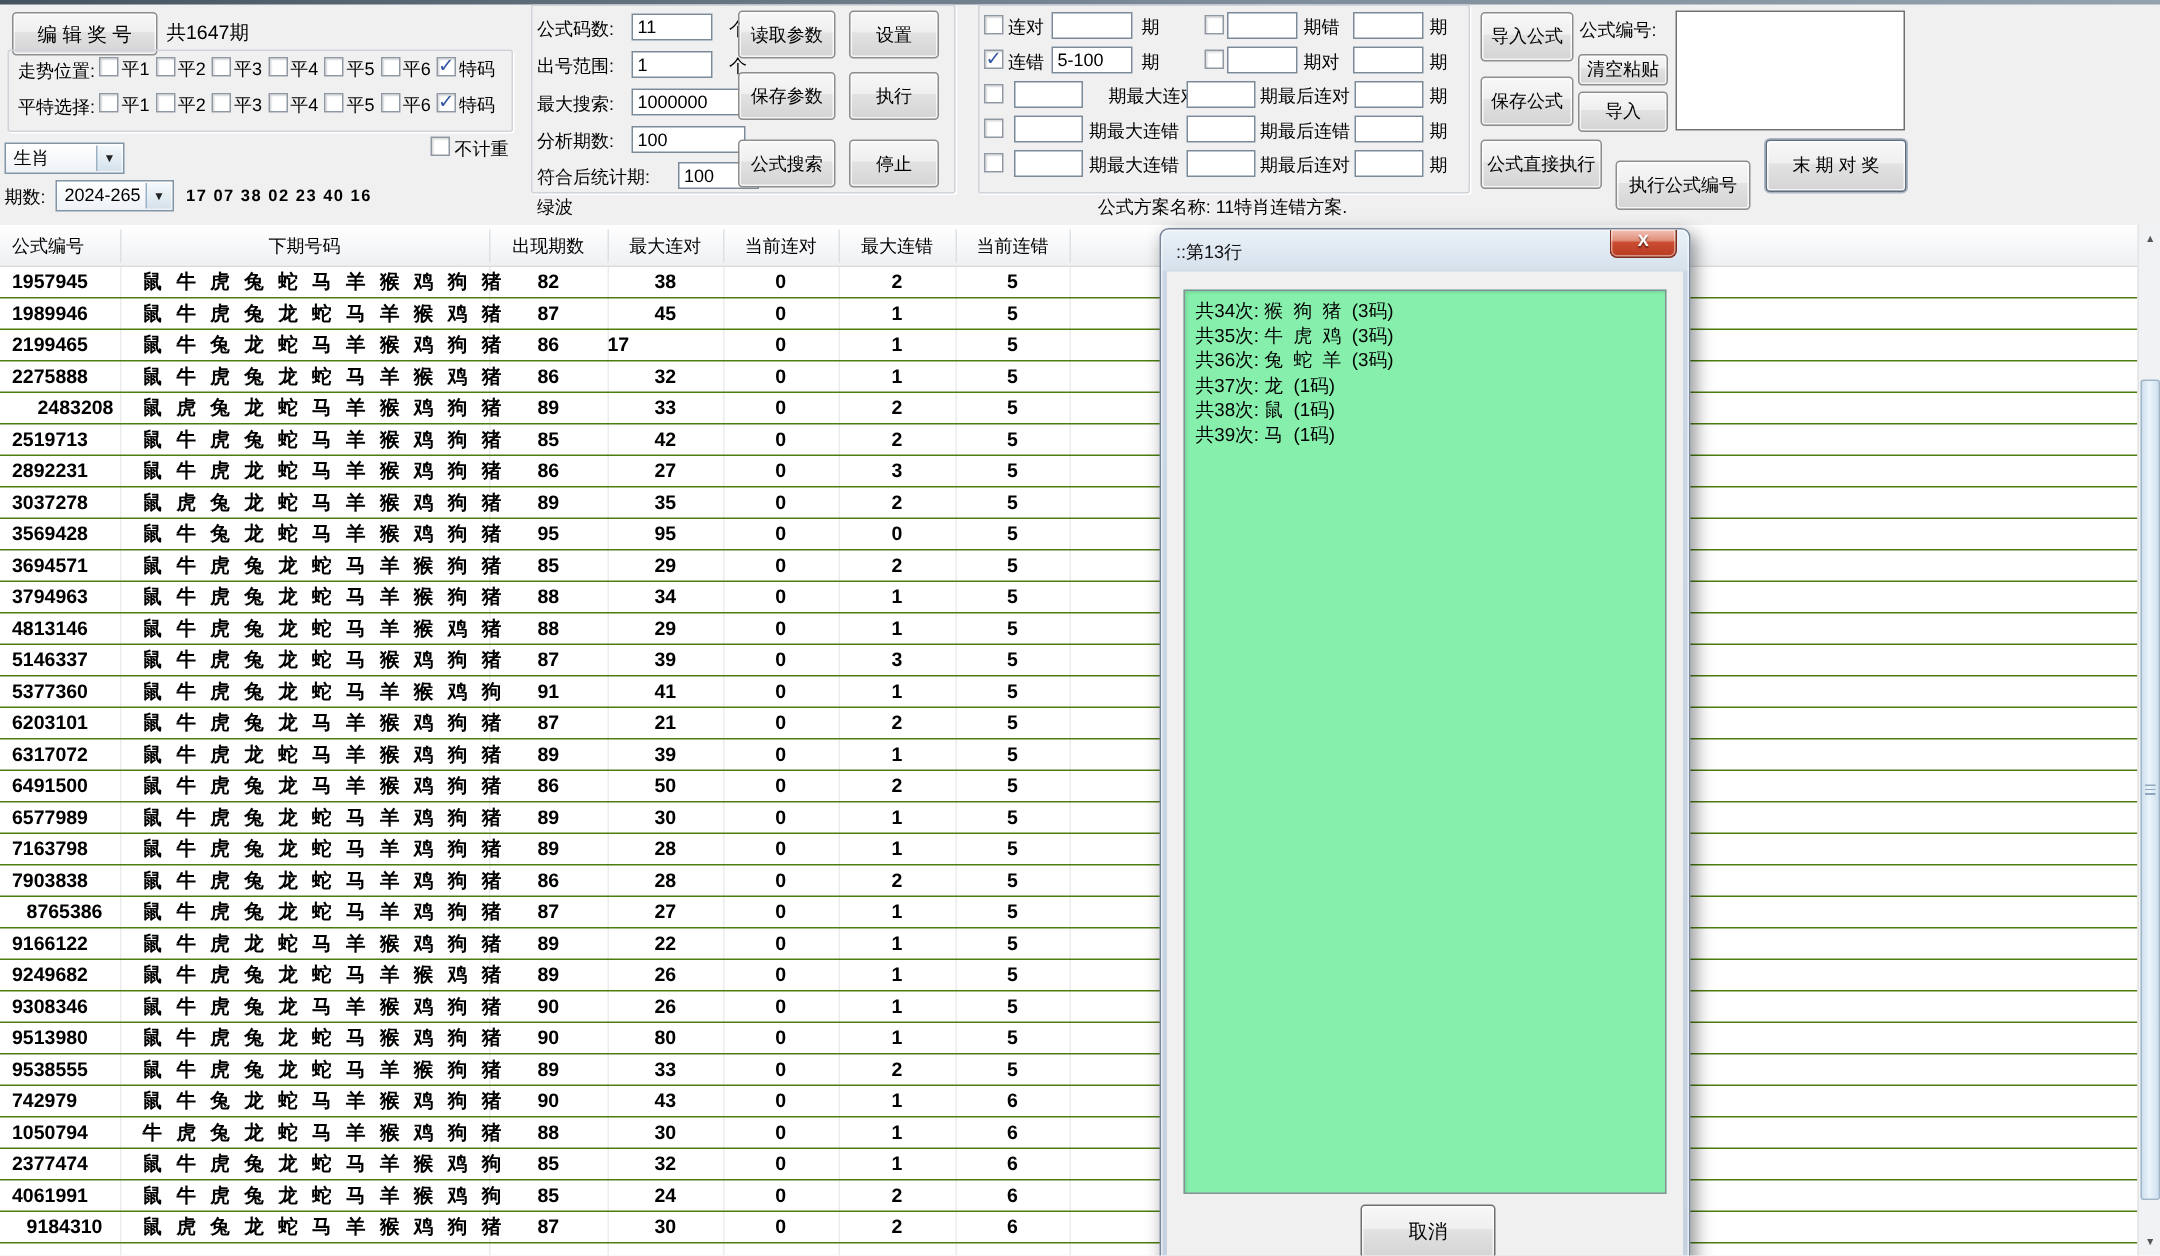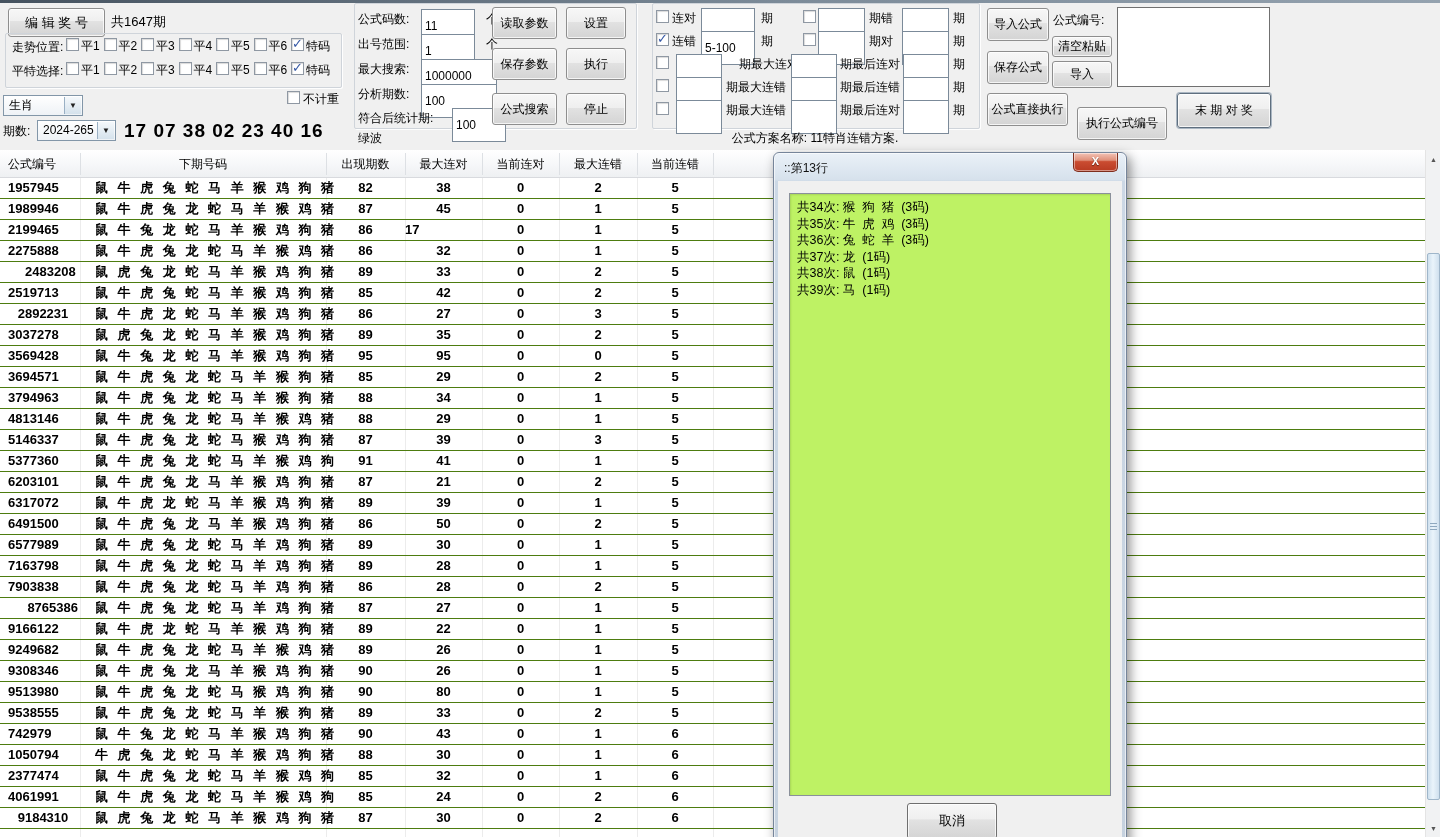--- a/index.html
+++ b/index.html
@@ -13,21 +13,21 @@
   .btn{
     position:absolute;border:1px solid #8e8e8e;border-radius:3px;
     background:linear-gradient(#f7f7f7,#efefef 45%,#e2e2e2 46%,#d4d4d4);
     box-shadow:inset 0 0 0 1px rgba(255,255,255,.75);
     display:flex;align-items:center;justify-content:center;
     font-size:12px;white-space:nowrap;cursor:default;
   }
   .btn.default{border:1px solid #5f6f7f;box-shadow:inset 0 0 0 1px rgba(255,255,255,.75),0 0 0 1px #aab6c2;}
   .input{
     position:absolute;background:#fff;border:1px solid #7b8a99;box-sizing:border-box;
-    height:18px;font-size:12px;padding:16px 3px;font-family:inherit;margin:0;
+    height:18px;font-size:12px;padding:0 3px;font-family:inherit;margin:0;
   }
   .cb{
     position:absolute;width:13px;height:13px;background:#fff;border:1px solid #8f98a3;
     box-sizing:border-box;box-shadow:inset 1px 1px 1px rgba(0,0,0,.15);
   }
   .cb.checked::after{
     content:"\2713";position:absolute;left:0px;top:-3px;
     font-size:13px;font-weight:bold;color:#3457a5;
   }
   .combo{
@@ -80,21 +80,21 @@
   #dialog-close{
     position:absolute;right:8px;top:0;width:45px;height:19px;box-sizing:border-box;
     background:linear-gradient(#f3c3b6,#e0907a 40%,#ca4c31 48%,#b83a22);
     border:1px solid #7e2d1c;border-top:none;border-radius:0 0 5px 5px;
     color:#fff;font-weight:bold;font-size:11px;text-align:center;line-height:16px;
     box-shadow:inset 0 0 0 1px rgba(255,255,255,.45);text-shadow:0 1px 1px rgba(0,0,0,.5);
   }
   #dialog-client{position:absolute;left:4px;right:4px;top:28px;bottom:0;background:#f0f0f0;}
   #dialog-textbox{
     position:absolute;left:11px;top:12px;width:322px;height:603px;box-sizing:border-box;
-    background:#bef264;border:1px solid #8a909a;box-shadow:inset 1px 1px 2px rgba(0,0,0,.12);
+    background:#86efac;border:1px solid #8a909a;box-shadow:inset 1px 1px 2px rgba(0,0,0,.12);
     padding:5px 7px;overflow:hidden;
   }
   .dline{white-space:pre;font-size:12.5px;line-height:16.5px;}
   #dialog-cancel{left:129px;top:622px;width:88px;height:34px;font-size:13px;border:1px solid #6f6f6f;}
   #top-strip{position:absolute;left:0;top:0;width:100%;height:3px;
     background:linear-gradient(90deg,#45525f,#7c8b99 55%,#94a2af);}
   .bold{font-weight:bold;}
 </style>
 </head>
 <body>
@@ -148,21 +148,21 @@
   <div class="combo" style="left:3px;top:92px;width:80px;height:21px;">
     <span>生肖</span>
     <span class="arrow">▼</span>
   </div>
 
   <span class="lbl" style="left:3px;top:121px;">期数:</span>
   <div class="combo" style="left:37px;top:117px;width:79px;height:21px;">
     <span>2024-265</span>
     <span class="arrow">▼</span>
   </div>
-  <span class="lbl bold" style="left:124px;top:121px;font-size:19px;letter-spacing:1px;">17 07 38 02 23 40 16</span>
+  <span class="lbl bold" style="left:124px;top:121px;font-size:11px;letter-spacing:1px;">17 07 38 02 23 40 16</span>
 
   <div class="groupbox" style="left:354px;top:0;width:281px;height:124px;"></div>
   <span class="lbl" style="left:358px;top:9px;">公式码数:</span>
   <input class="input" style="left: 421px; top: 6px; width: 54px;" value="11">
   <span class="lbl" style="left:486px;top:9px;">个</span>
   <span class="lbl" style="left:358px;top:34px;">出号范围:</span>
   <input class="input" style="left: 421px; top: 31px; width: 54px;" value="1">
   <span class="lbl" style="left:486px;top:34px;">个</span>
   <span class="lbl" style="left:358px;top:59px;">最大搜索:</span>
   <input class="input" style="left: 421px; top: 56px; width: 76px;" value="1000000">
@@ -312,21 +312,21 @@
       <div class="trow">
         <span class="tcell" style="left: 8px; width: 70px; text-align: left;">2519713</span>
         <span class="tcell codes" style="left: 95px; width: 230px; text-align: left;">鼠 牛 虎 兔 蛇 马 羊 猴 鸡 狗 猪</span>
         <span class="tcell" style="left: 326px; width: 79px; text-align: center;">85</span>
         <span class="tcell" style="left: 405px; width: 77px; text-align: center;">42</span>
         <span class="tcell" style="left: 482px; width: 77px; text-align: center;">0</span>
         <span class="tcell" style="left: 559px; width: 78px; text-align: center;">2</span>
         <span class="tcell" style="left: 637px; width: 76px; text-align: center;">5</span>
       </div>
       <div class="trow">
-        <span class="tcell" style="left: 8px; width: 70px; text-align: center;">2892231</span>
+        <span class="tcell" style="left: 8px; width: 70px; text-align: left;">2892231</span>
         <span class="tcell codes" style="left: 95px; width: 230px; text-align: left;">鼠 牛 虎 龙 蛇 马 羊 猴 鸡 狗 猪</span>
         <span class="tcell" style="left: 326px; width: 79px; text-align: center;">86</span>
         <span class="tcell" style="left: 405px; width: 77px; text-align: center;">27</span>
         <span class="tcell" style="left: 482px; width: 77px; text-align: center;">0</span>
         <span class="tcell" style="left: 559px; width: 78px; text-align: center;">3</span>
         <span class="tcell" style="left: 637px; width: 76px; text-align: center;">5</span>
       </div>
       <div class="trow">
         <span class="tcell" style="left: 8px; width: 70px; text-align: left;">3037278</span>
         <span class="tcell codes" style="left: 95px; width: 230px; text-align: left;">鼠 虎 兔 龙 蛇 马 羊 猴 鸡 狗 猪</span>
@@ -438,21 +438,21 @@
       <div class="trow">
         <span class="tcell" style="left: 8px; width: 70px; text-align: left;">7903838</span>
         <span class="tcell codes" style="left: 95px; width: 230px; text-align: left;">鼠 牛 虎 兔 龙 蛇 马 羊 鸡 狗 猪</span>
         <span class="tcell" style="left: 326px; width: 79px; text-align: center;">86</span>
         <span class="tcell" style="left: 405px; width: 77px; text-align: center;">28</span>
         <span class="tcell" style="left: 482px; width: 77px; text-align: center;">0</span>
         <span class="tcell" style="left: 559px; width: 78px; text-align: center;">2</span>
         <span class="tcell" style="left: 637px; width: 76px; text-align: center;">5</span>
       </div>
       <div class="trow">
-        <span class="tcell" style="left: 8px; width: 70px; text-align: right;">8765386</span>
+        <span class="tcell" style="left: 8px; width: 70px; text-align: center;">8765386</span>
         <span class="tcell codes" style="left: 95px; width: 230px; text-align: left;">鼠 牛 虎 兔 龙 蛇 马 羊 鸡 狗 猪</span>
         <span class="tcell" style="left: 326px; width: 79px; text-align: center;">87</span>
         <span class="tcell" style="left: 405px; width: 77px; text-align: center;">27</span>
         <span class="tcell" style="left: 482px; width: 77px; text-align: center;">0</span>
         <span class="tcell" style="left: 559px; width: 78px; text-align: center;">1</span>
         <span class="tcell" style="left: 637px; width: 76px; text-align: center;">5</span>
       </div>
       <div class="trow">
         <span class="tcell" style="left: 8px; width: 70px; text-align: left;">9166122</span>
         <span class="tcell codes" style="left: 95px; width: 230px; text-align: left;">鼠 牛 虎 龙 蛇 马 羊 猴 鸡 狗 猪</span>

